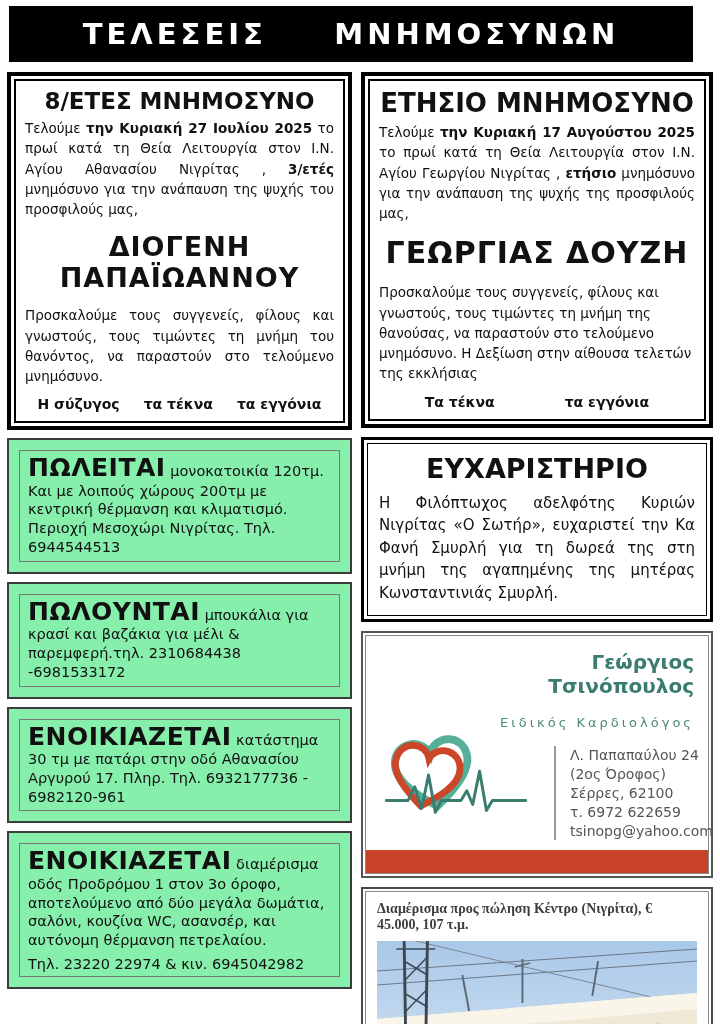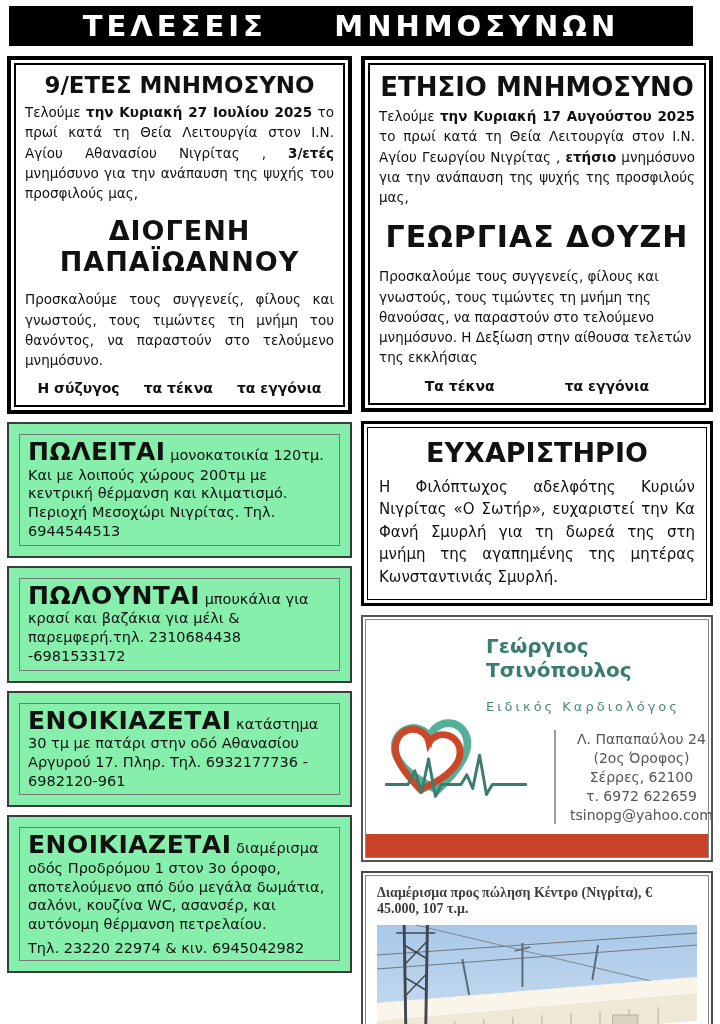--- a/index.html
+++ b/index.html
@@ -1,21 +1,21 @@
 <!DOCTYPE html>
 <html><head>
 <meta charset="utf-8">
 <style>
   html,body{margin:0;padding:0;background:#fff;}
   body{width:720px;height:1024px;overflow:hidden;
        font-family:"DejaVu Sans","Liberation Sans",sans-serif;color:#111;}
   .page{padding:4px 7px 0 7px;}
 
   
-  .banner{background:#000;height:40px;margin:2px 20px 10px 2px;
+  .banner{background:#000;height:56px;margin:2px 20px 10px 2px;
           display:flex;align-items:center;justify-content:space-around;padding:0 40px;}
   .banner span{color:#fff;font-weight:800;font-size:29px;letter-spacing:4px;}
 
   .cols{display:flex;gap:9px;}
   .col-left{width:345px;flex:none;display:flex;flex-direction:column;gap:8px;}
   .col-right{width:352px;flex:none;display:flex;flex-direction:column;gap:9px;}
 
   
   .heavy{border:4px solid #000;background:#fff;padding:3px;}
   .heavy>.in{border:2px solid #000;padding:5px 9px;}
@@ -36,27 +36,27 @@
   .m-name{font-weight:800;font-size:27px;text-align:center;letter-spacing:1px;margin:12px 0;}
   .m-sign{display:flex;justify-content:center;gap:24px;font-weight:700;font-size:14px;margin:10px 0 4px;}
 
   
   .t-title{font-weight:800;font-size:27px;text-align:center;margin:4px 0 8px;}
   .t-body{font-size:15px;line-height:1.5;margin:0 2px 6px;text-align:justify;}
 
   
   .card{border:2px solid #555;padding:2px;}
   .card>.in{border:1px solid #888;padding:0;display:flex;flex-direction:column;min-height:212px;}
-  .card-head{margin:14px 14px 0 120px;text-align:left;}
+  .card-head{margin:14px 14px 0 120px;text-align:right;}
   .card-name{font-weight:700;font-size:20px;color:#3a7d6e;}
   .card-spec{font-size:13px;color:#4b8a7b;letter-spacing:3px;margin-top:17px;}
   .card-mid{display:flex;flex:1;padding:0 12px;}
   .card-logo{width:158px;flex:none;margin-top:-6px;}
   .card-contact{border-left:2px solid #999;margin:16px 0 10px 18px;padding-left:14px;
-                font-size:14px;color:#555;line-height:1.35;align-self:flex-end;text-align:center;}
+                font-size:14px;color:#555;line-height:1.35;align-self:flex-end;}
   .card-redbar{height:23px;background:#c8432a;}
 
   
   .apt{border:2px solid #4a4a4a;padding:2px;}
   .apt>.in{border:1px solid #888;padding:9px 11px;font-family:"Liberation Serif","DejaVu Serif",serif;}
   .apt-head{font-weight:700;font-size:14px;color:#3d3d3d;margin:0 0 8px;}
   .apt-photo{display:block;width:100%;height:200px;}
 
   .sign-name{white-space:nowrap;}
 </style>
@@ -69,21 +69,21 @@
     <span>ΤΕΛΕΣΕΙΣ</span>
     <span>ΜΝΗΜΟΣΥΝΩΝ</span>
   </div>
 
   <div class="cols">
 
     <div class="col-left">
 
       <div class="heavy">
         <div class="in">
-          <div class="m-title">9/ΕΤΕΣ ΜΝΗΜΟΣΥΝΟ</div>
+          <div class="m-title">8/ΕΤΕΣ ΜΝΗΜΟΣΥΝΟ</div>
           <p class="m-body">
             <span>Τελούμε</span>
             <span class="b">την Κυριακή 27 Ιουλίου 2025</span>
             <span>το πρωί κατά τη Θεία Λειτουργία στον Ι.Ν. Αγίου Αθανασίου Νιγρίτας ,</span>
             <span class="b">3/ετές</span>
             <span>μνημόσυνο για την ανάπαυση της ψυχής του προσφιλούς μας,</span>
           </p>
           <div class="m-name">ΔΙΟΓΕΝΗ  ΠΑΠΑΪΩΑΝΝΟΥ</div>
           <p class="m-body">Προσκαλούμε τους συγγενείς, φίλους και γνωστούς, τους τιμώντες τη μνήμη του  θανόντος, να παραστούν στο τελούμενο μνημόσυνο.</p>
           <div class="m-sign">

